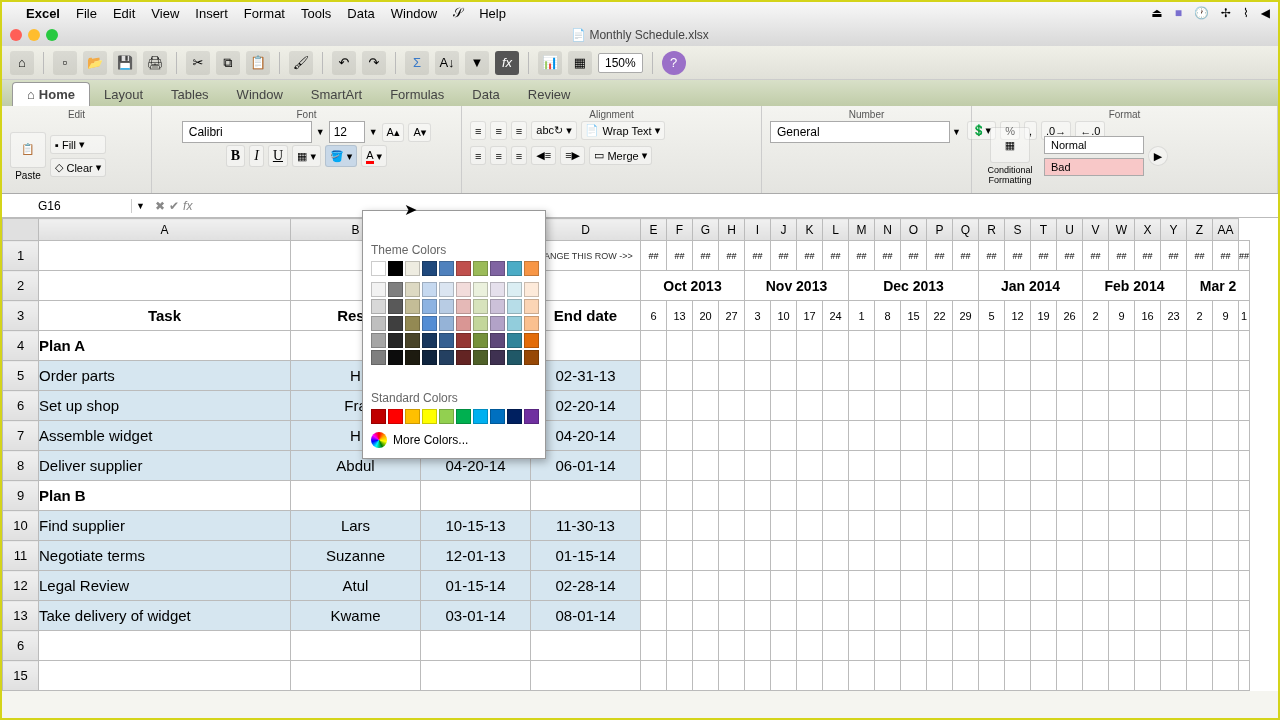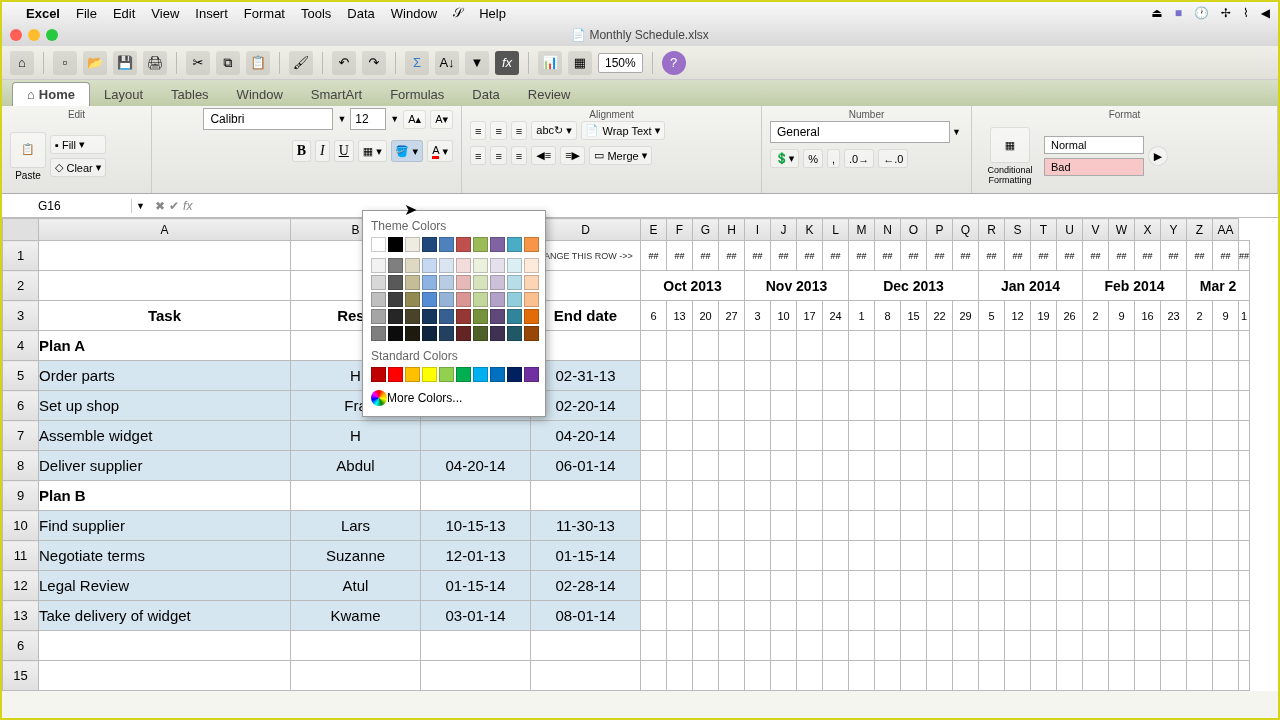--- a/index.html
+++ b/index.html
@@ -58,26 +58,26 @@
 .data-row td.cell.white { background: #fff; }
 .center { text-align: center; }
 .gantt-fill { background: #a0a0a0; }
 .month-hdr { font-weight: bold; font-size: 14px; text-align: center; background: #fff; }
 .day-hdr { font-size: 11px; text-align: center; background: #fff; }
 .r1-note { font-size: 9px; color: #333; }
 .hash { font-size: 9px; text-align: center; }
 
 
 .color-popup { position: absolute; left: 362px; top: 210px; width: 184px; background: #fff; border: 1px solid #999; box-shadow: 2px 3px 8px rgba(0,0,0,0.3); z-index: 100; padding: 6px 8px 8px; font-size: 12px; }
-.color-popup .sect-label { color: #666; padding: 2px 0 4px; font-size: 12px; }
+.color-popup .sect-label { color: #666; padding: 2px 0 4px; font-size: 12px; margin-top: 24px; }
 .swatch-grid { display: grid; grid-template-columns: repeat(10, 15px); gap: 2px; margin-bottom: 6px; }
 .swatch { width: 15px; height: 15px; border: 1px solid rgba(0,0,0,0.2); }
 .std-row { display: grid; grid-template-columns: repeat(10, 15px); gap: 2px; margin-bottom: 6px; }
 .nofill-btn { width: 100%; padding: 4px; background: linear-gradient(#f4f4f4,#ddd); border: 1px solid #888; border-radius: 3px; text-align: center; cursor: pointer; margin-bottom: 4px; font-size: 12px; }
-.more-colors { display: flex; align-items: center; padding: 2px 0; cursor: pointer; }
+.more-colors { display: flex; align-items: center; gap: 6px; padding: 2px 0; cursor: pointer; }
 .color-wheel { width: 16px; height: 16px; border-radius: 50%; background: conic-gradient(red,orange,yellow,green,cyan,blue,magenta,red); }
 
 .cursor-arrow { position: absolute; left: 404px; top: 200px; z-index: 200; font-size: 16px; color: #000; pointer-events: none; }
 </style>
 </head>
 <body>
 
 <div class="menubar">
   <span class="apple"></span>
   <span class="app-name">Excel</span>
@@ -160,21 +160,22 @@
         <div class="ribbon-btn" style="width:36px;height:36px;justify-content:center">📋</div>
         <div style="font-size:10px">Paste</div>
       </div>
       <div style="display:flex;flex-direction:column;gap:4px">
         <div class="ribbon-btn">▪ <span>Fill</span> ▾</div>
         <div class="ribbon-btn">◇ <span>Clear</span> ▾</div>
       </div>
     </div>
   </div>
   <div class="ribbon-group" style="width:310px">
-    <div class="body" style="flex-direction:column;align-items:flex-end;gap:10px">
+    <div class="title">Font</div>
+    <div class="body" style="flex-direction:column;align-items:center;gap:2px">
       <div style="display:flex;gap:4px;align-items:center">
         <div class="font-name">Calibri</div>
         <span style="font-size:9px">▼</span>
         <div class="font-size">12</div>
         <span style="font-size:9px">▼</span>
         <div class="ribbon-btn">A▴</div>
         <div class="ribbon-btn">A▾</div>
       </div>
       <div style="display:flex;gap:4px">
         <div class="ribbon-btn b-btn">B</div>
@@ -201,21 +202,21 @@
         <div class="ribbon-btn">≡</div>
         <div class="ribbon-btn">≡</div>
         <div class="ribbon-btn">◀≡</div>
         <div class="ribbon-btn">≡▶</div>
         <div class="ribbon-btn">▭ <span>Merge</span> ▾</div>
       </div>
     </div>
   </div>
   <div class="ribbon-group" style="width:210px">
     <div class="title">Number</div>
-    <div class="body" style="flex-direction:column;align-items:flex-start;gap:6px">
+    <div class="body" style="flex-direction:row;align-items:flex-start;gap:6px">
       <div style="display:flex;gap:2px;align-items:center">
         <div class="num-fmt">General</div>
         <span style="font-size:9px">▼</span>
       </div>
       <div style="display:flex;gap:4px">
         <div class="ribbon-btn">💲▾</div>
         <div class="ribbon-btn">%</div>
         <div class="ribbon-btn">,</div>
         <div class="ribbon-btn">.0→</div>
         <div class="ribbon-btn">←.0</div>

